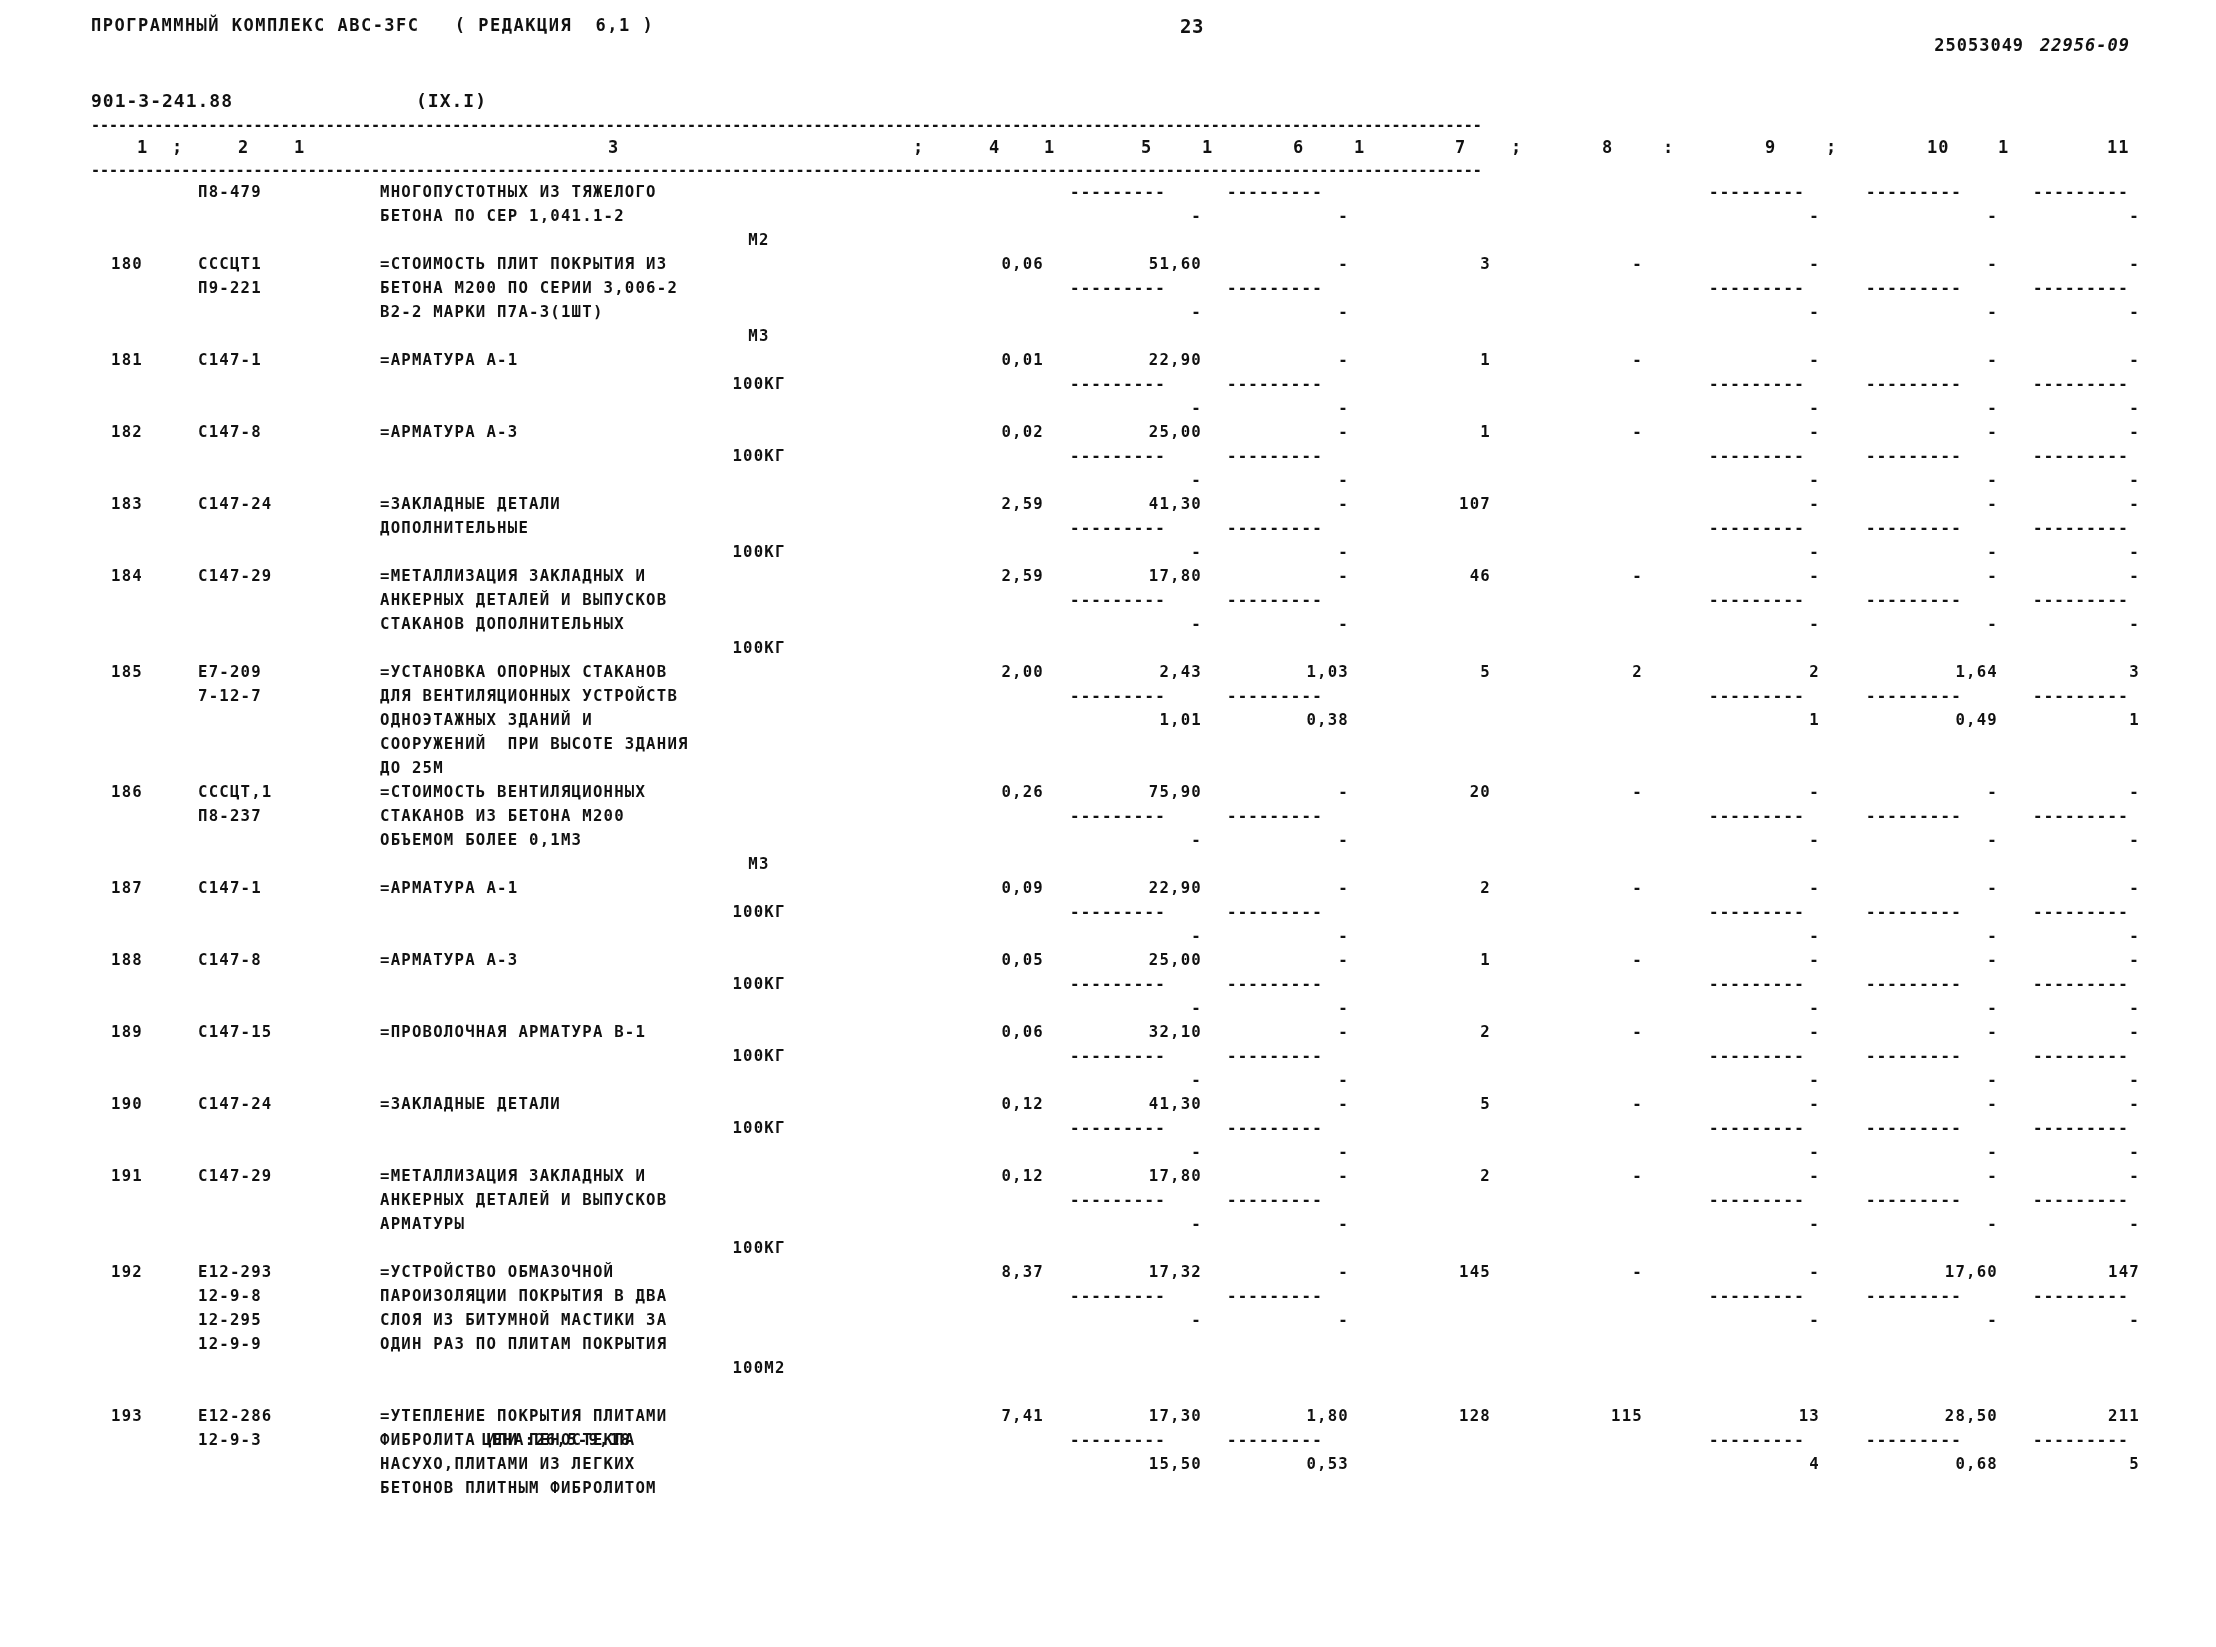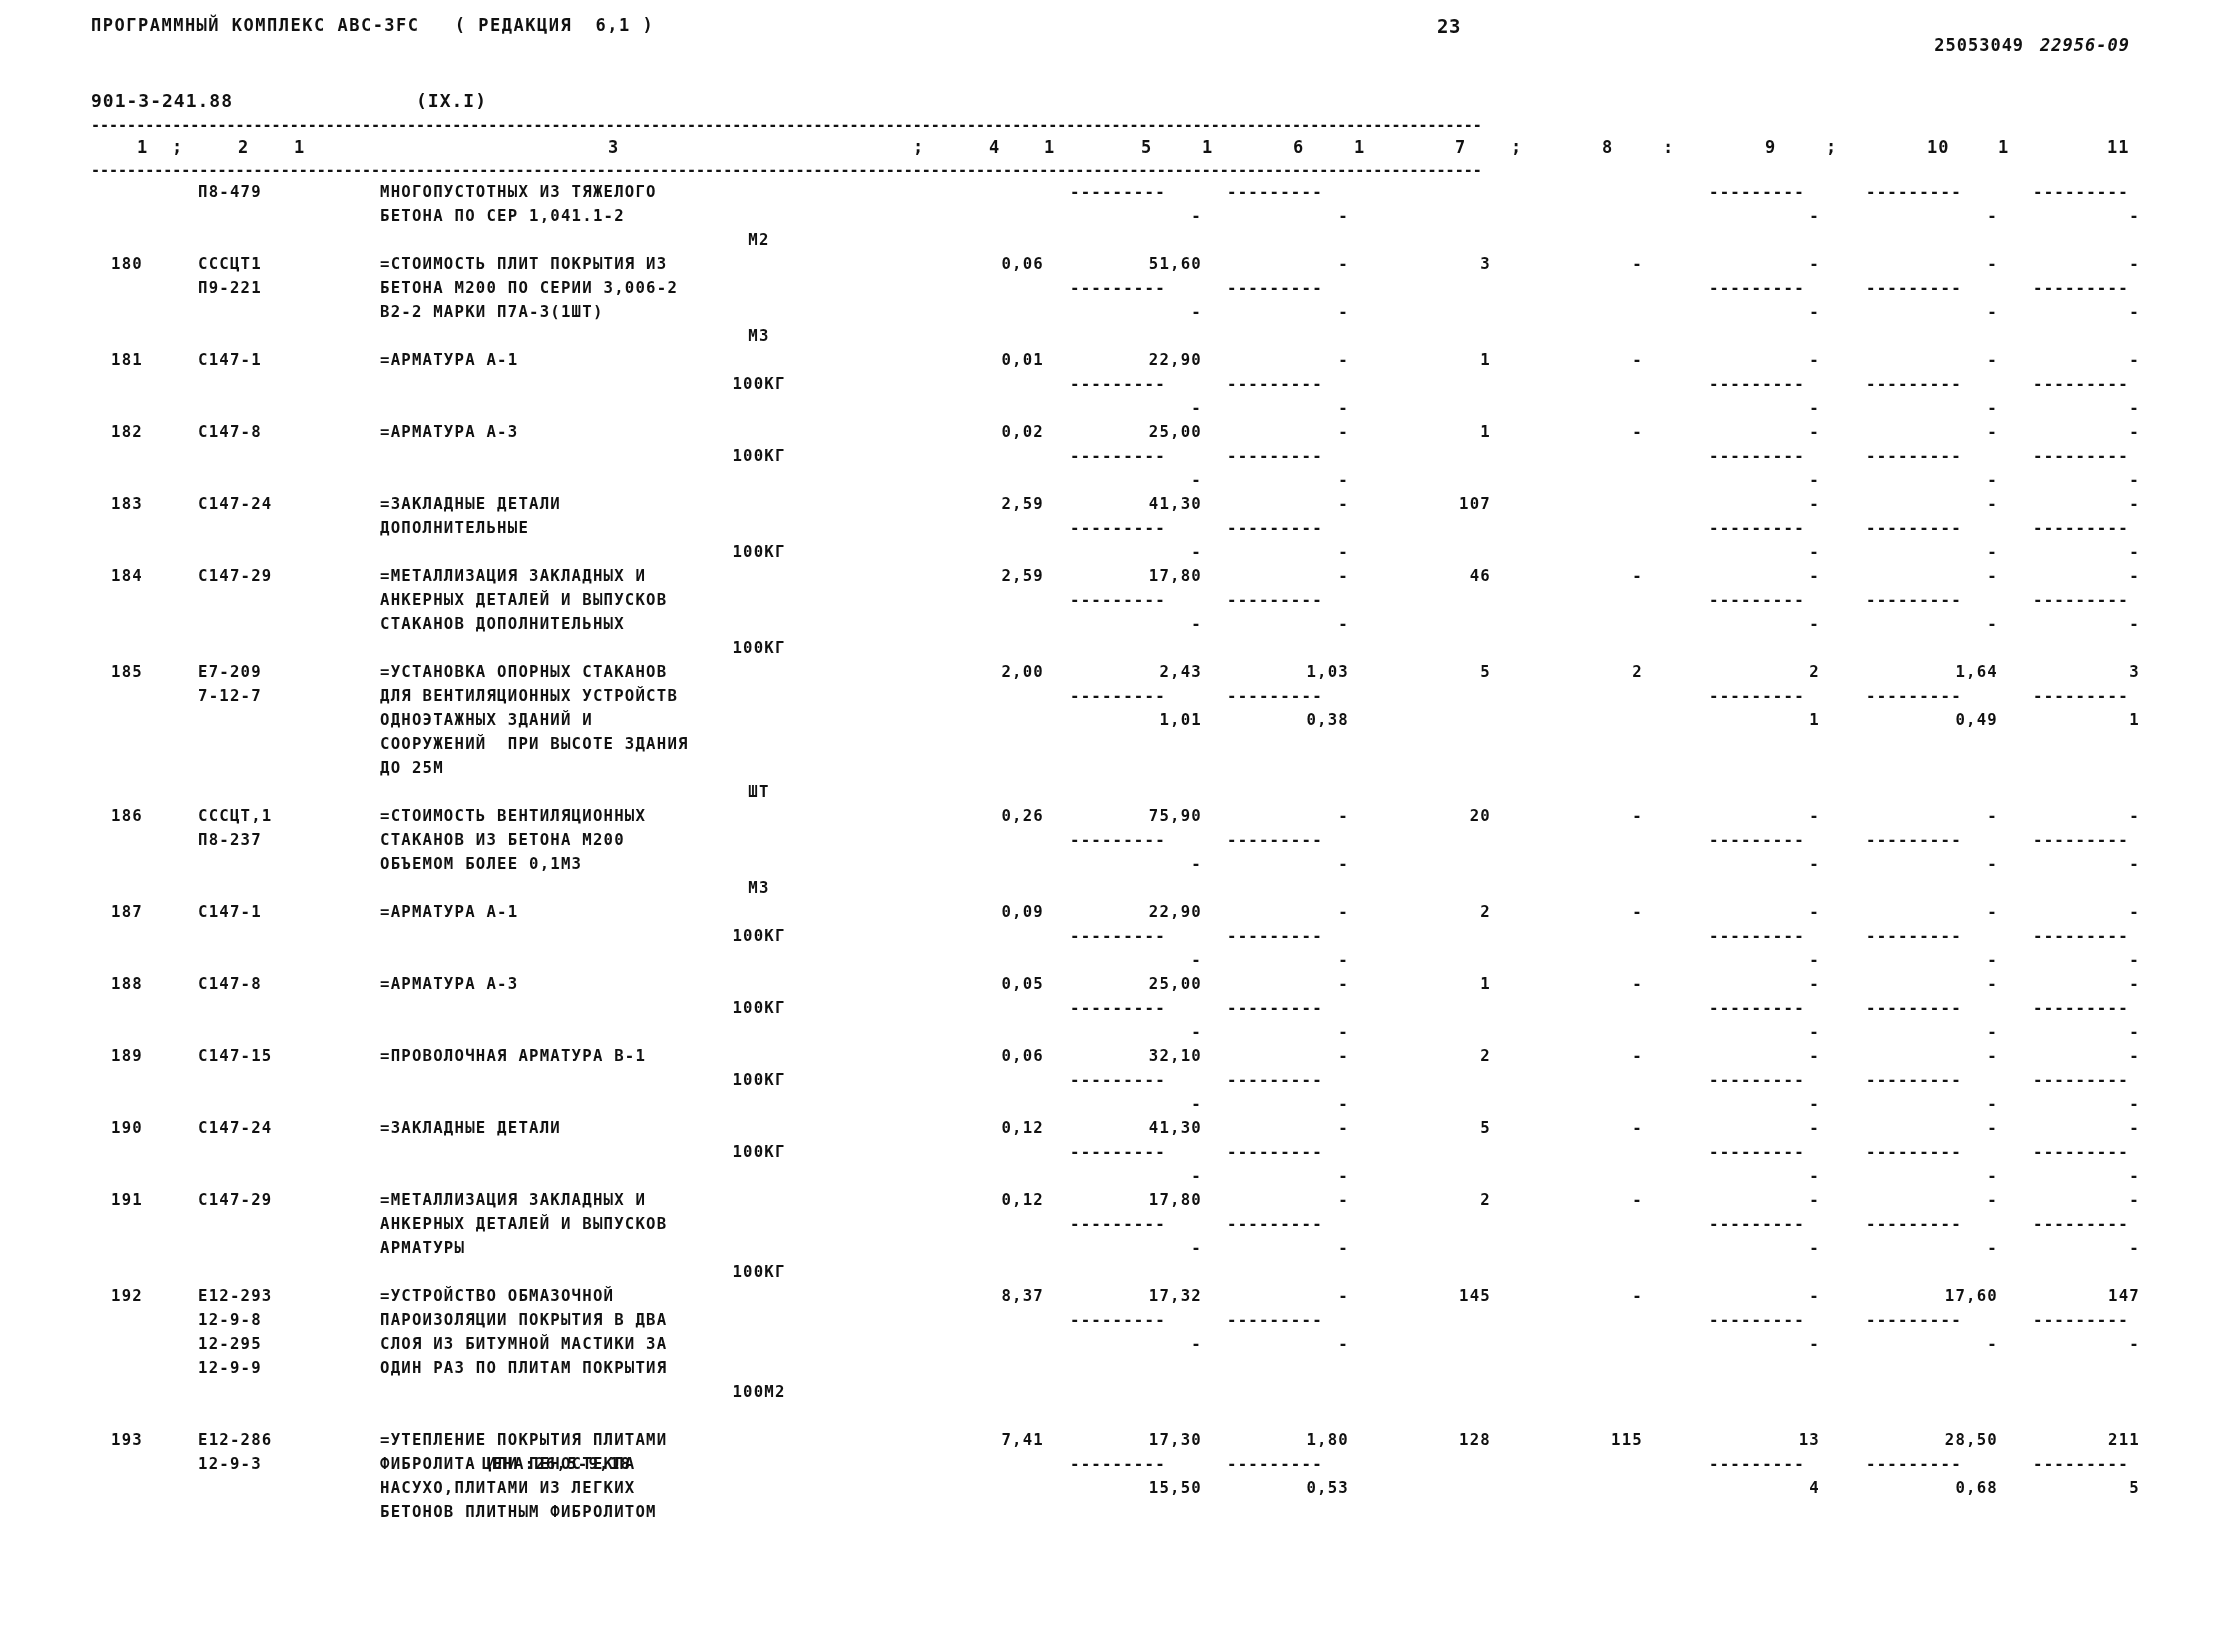--- a/index.html
+++ b/index.html
@@ -34,21 +34,21 @@
     font-size: 17px;
     letter-spacing: 1.5px;
     font-weight: bold;
   }
   .hdr-left {
     flex: 0 0 832px;
     white-space: pre;
   }
   .hdr-page {
     flex: 0 0 538px;
-    text-align: right;
+    text-align: center;
     font-size: 19px;
     letter-spacing: 0.5px;
   }
   .hdr-right {
     flex: 1;
     text-align: right;
     white-space: pre;
     letter-spacing: 1px;
   }
   .hdr-right .code2 {
@@ -390,23 +390,20 @@
           <div class="cell c10">0,49</div>
           <div class="cell c11">1</div>
         </div>
         <div class="row">
           <div class="cell c-name">СООРУЖЕНИЙ  ПРИ ВЫСОТЕ ЗДАНИЯ</div>
         </div>
         <div class="row">
           <div class="cell c-name">ДО 25М</div>
         </div>
         <div class="row">
-          <div class="cell c-unit">ШТ</div>
-        </div>
-        <div class="row">
           <div class="cell c-num">186</div>
           <div class="cell c-code">СССЦТ,1</div>
           <div class="cell c-name">=СТОИМОСТЬ ВЕНТИЛЯЦИОННЫХ</div>
           <div class="cell c4">0,26</div>
           <div class="cell c5">75,90</div>
           <div class="cell c6">-</div>
           <div class="cell c7">20</div>
           <div class="cell c8">-</div>
           <div class="cell c9">-</div>
           <div class="cell c10">-</div>

